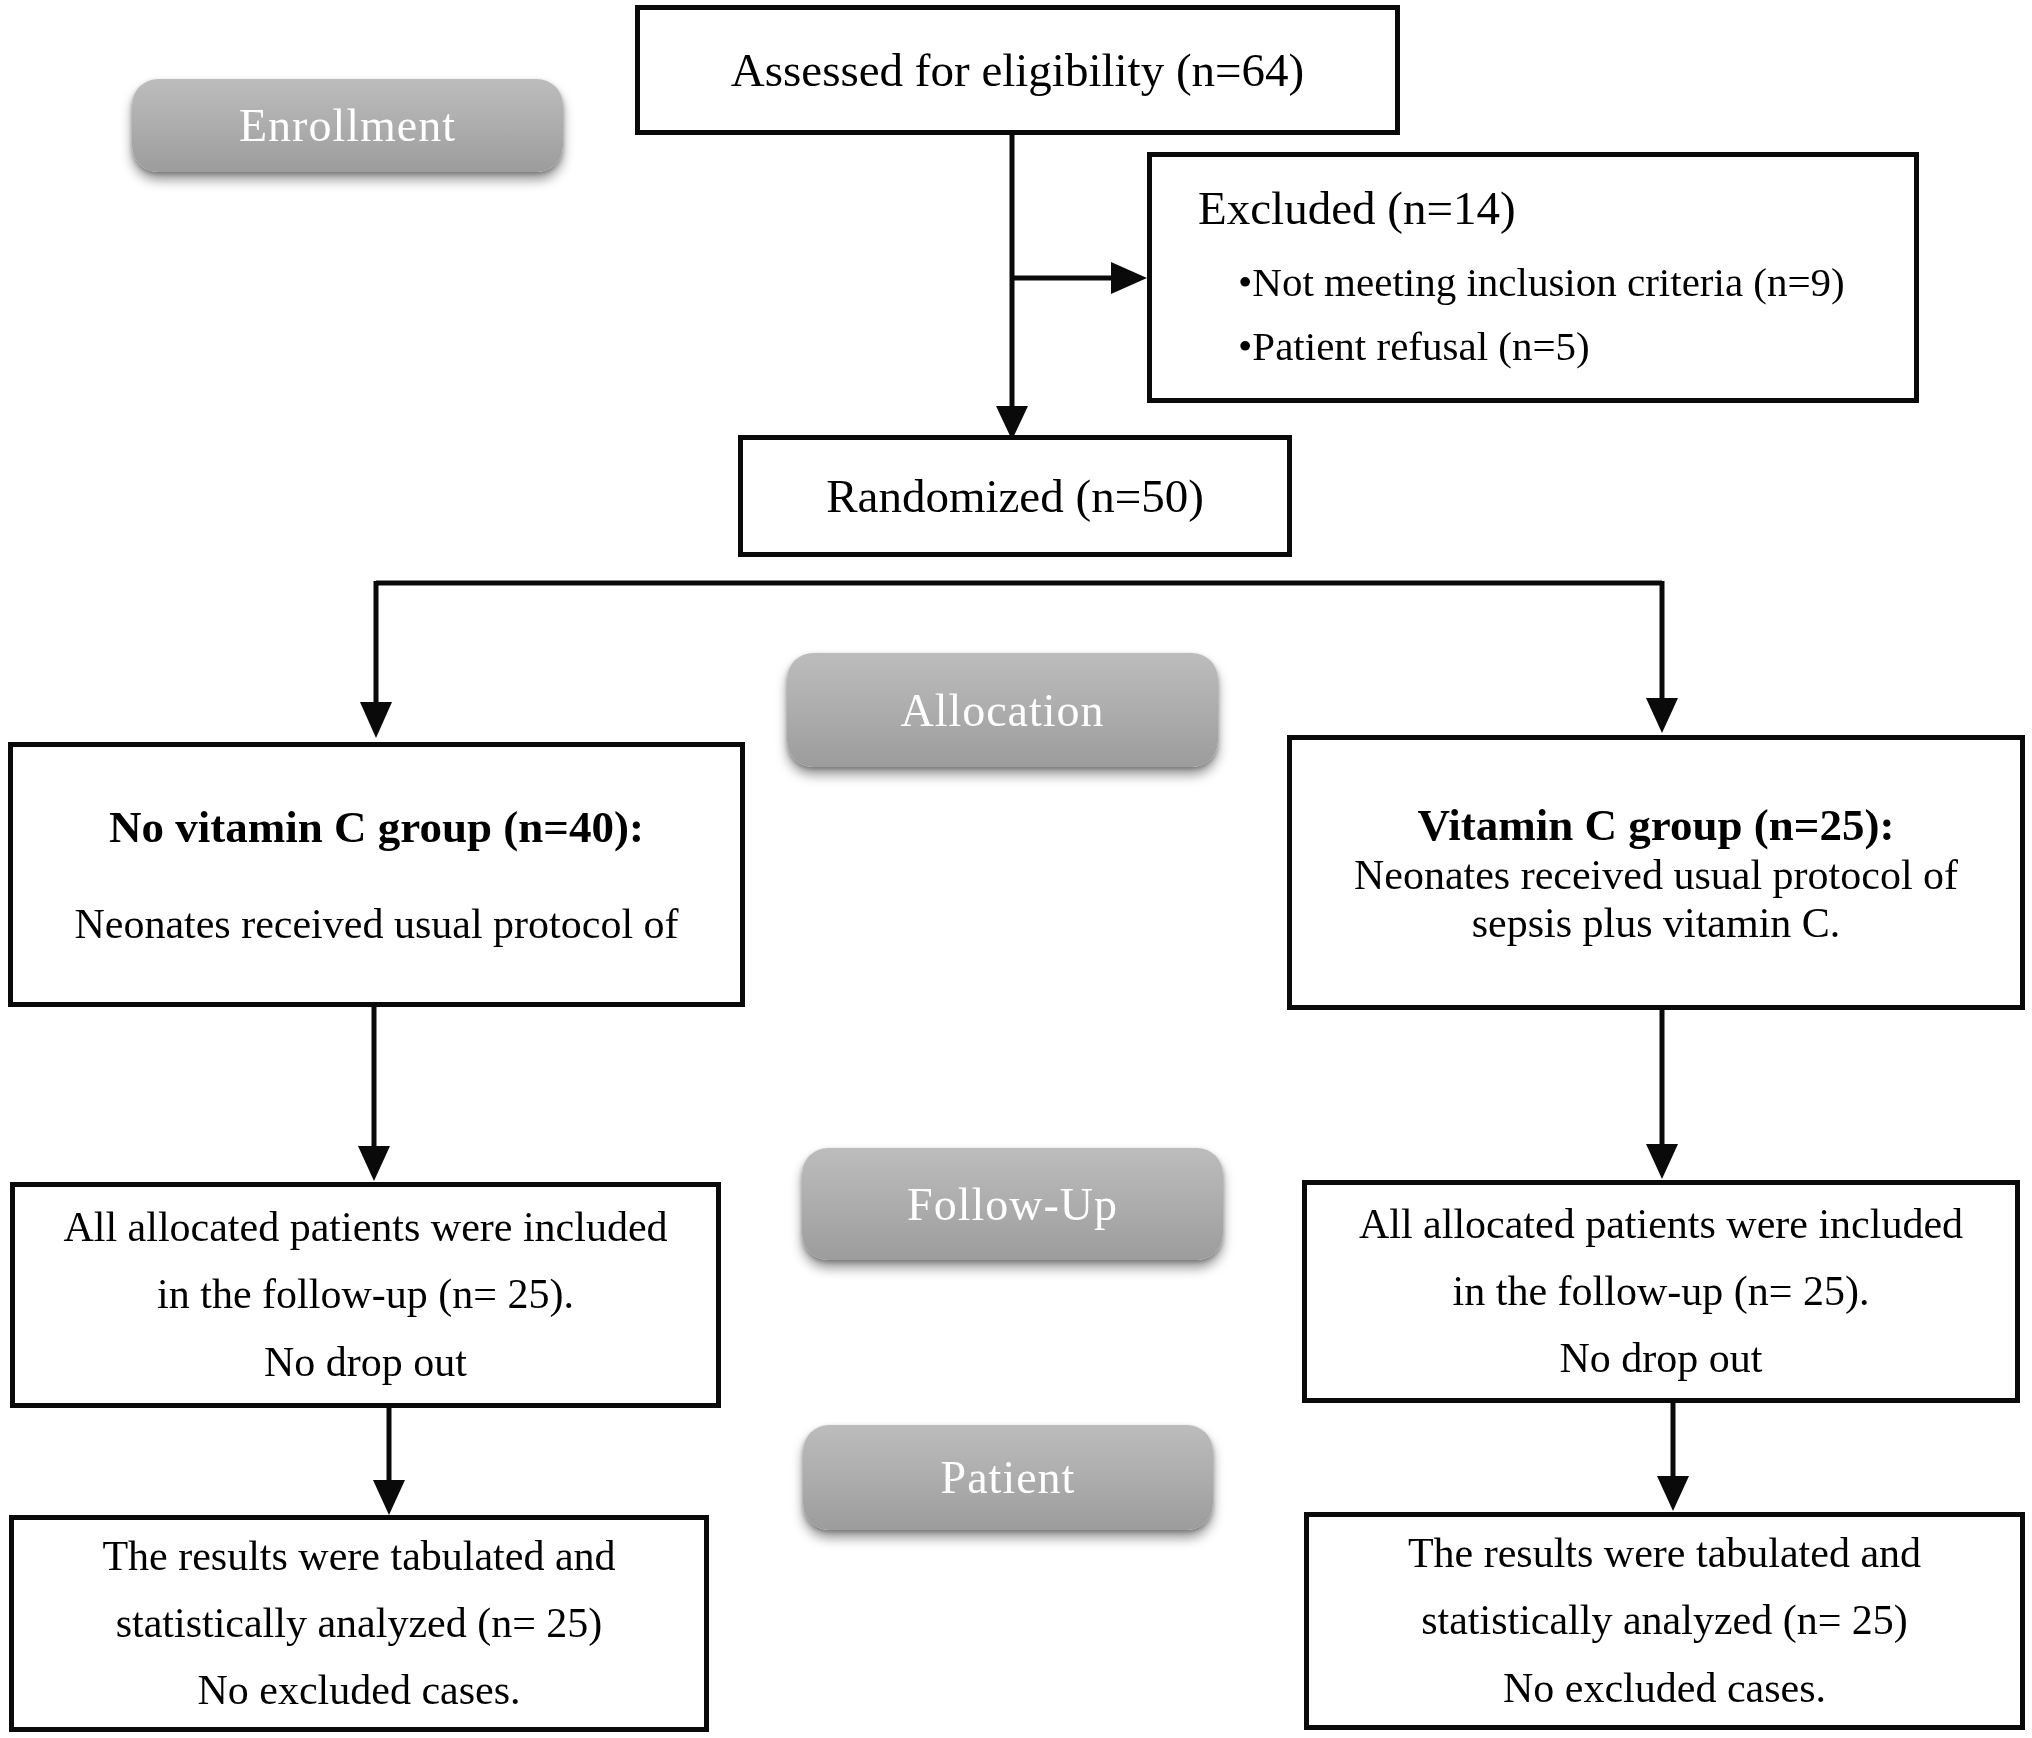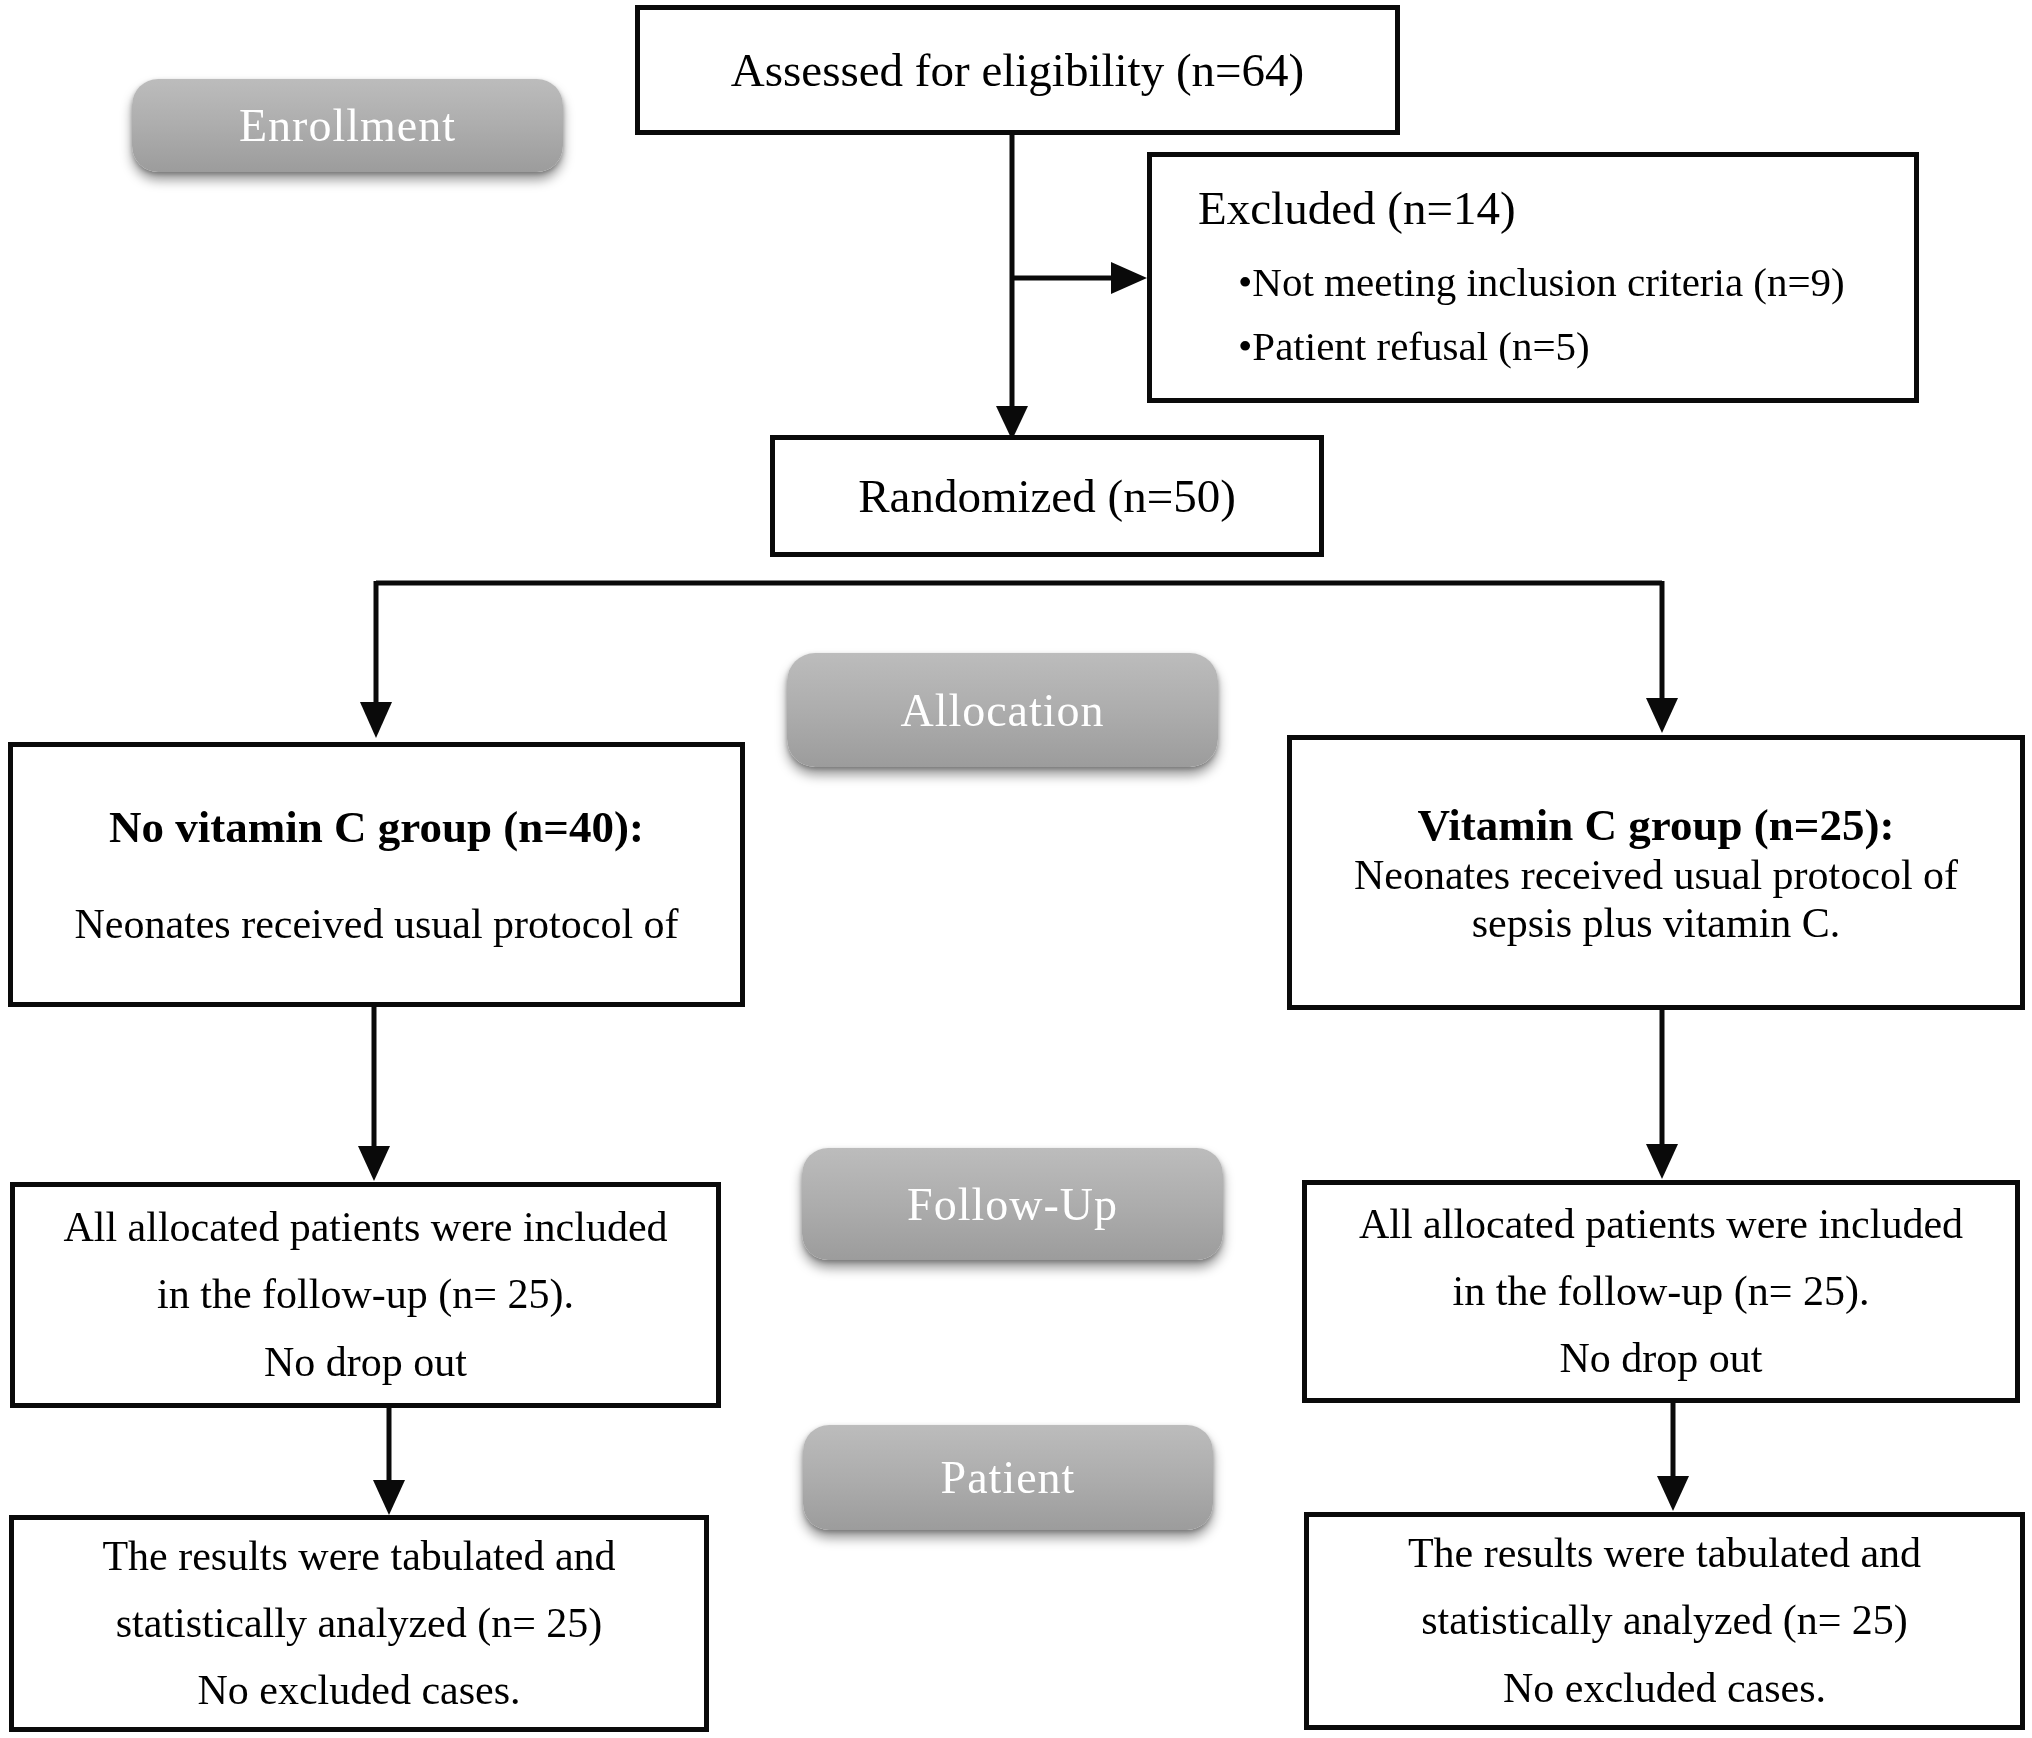--- a/index.html
+++ b/index.html
@@ -36,22 +36,22 @@
   #box-assessed{left:635px;top:5px;width:765px;height:130px;font-size:47px;text-align:right;}
   #pill-enrollment{left:132px;top:79px;width:431px;height:93px;}
   #box-excluded{
     left:1147px;top:152px;width:772px;height:251px;
     align-items:flex-start;text-align:right;
     justify-content:flex-start;
     padding:24px 20px 0 46px;
   }
   .excluded-title{font-size:47px;margin-bottom:16px;}
   .excluded-item{font-size:41px;padding-left:40px;line-height:1.55;}
-  #box-randomized{left:738px;top:435px;width:554px;height:122px;font-size:47px;margin-left:32px;}
-  #pill-allocation{left:787px;top:653px;width:431px;height:114px;border-radius:28px;}
+  #box-randomized{left:738px;top:435px;width:554px;height:122px;font-size:47px;}
+  #pill-allocation{left:787px;top:653px;width:431px;height:114px;}
   #box-alloc-left{left:8px;top:742px;width:737px;height:265px;font-size:42px;justify-content:space-evenly;padding:6px 2px;}
   #box-alloc-right{left:1287px;top:735px;width:738px;height:275px;font-size:42px;justify-content:center;padding:6px 2px;}
   .group-title{font-weight:bold;font-size:45px;}
   #pill-followup{left:802px;top:1148px;width:421px;height:112px;}
   #box-followup-left{left:10px;top:1182px;width:711px;height:226px;font-size:42px;line-height:1.6;}
   #box-followup-right{left:1302px;top:1180px;width:718px;height:223px;font-size:42px;line-height:1.6;}
   #pill-analysis{left:803px;top:1425px;width:410px;height:105px;}
   #box-analysis-left{left:9px;top:1515px;width:700px;height:217px;font-size:42px;line-height:1.6;}
   #box-analysis-right{left:1304px;top:1512px;width:721px;height:218px;font-size:42px;line-height:1.6;}
   .line{stroke:#0a0a0a;stroke-width:5;fill:none;}

